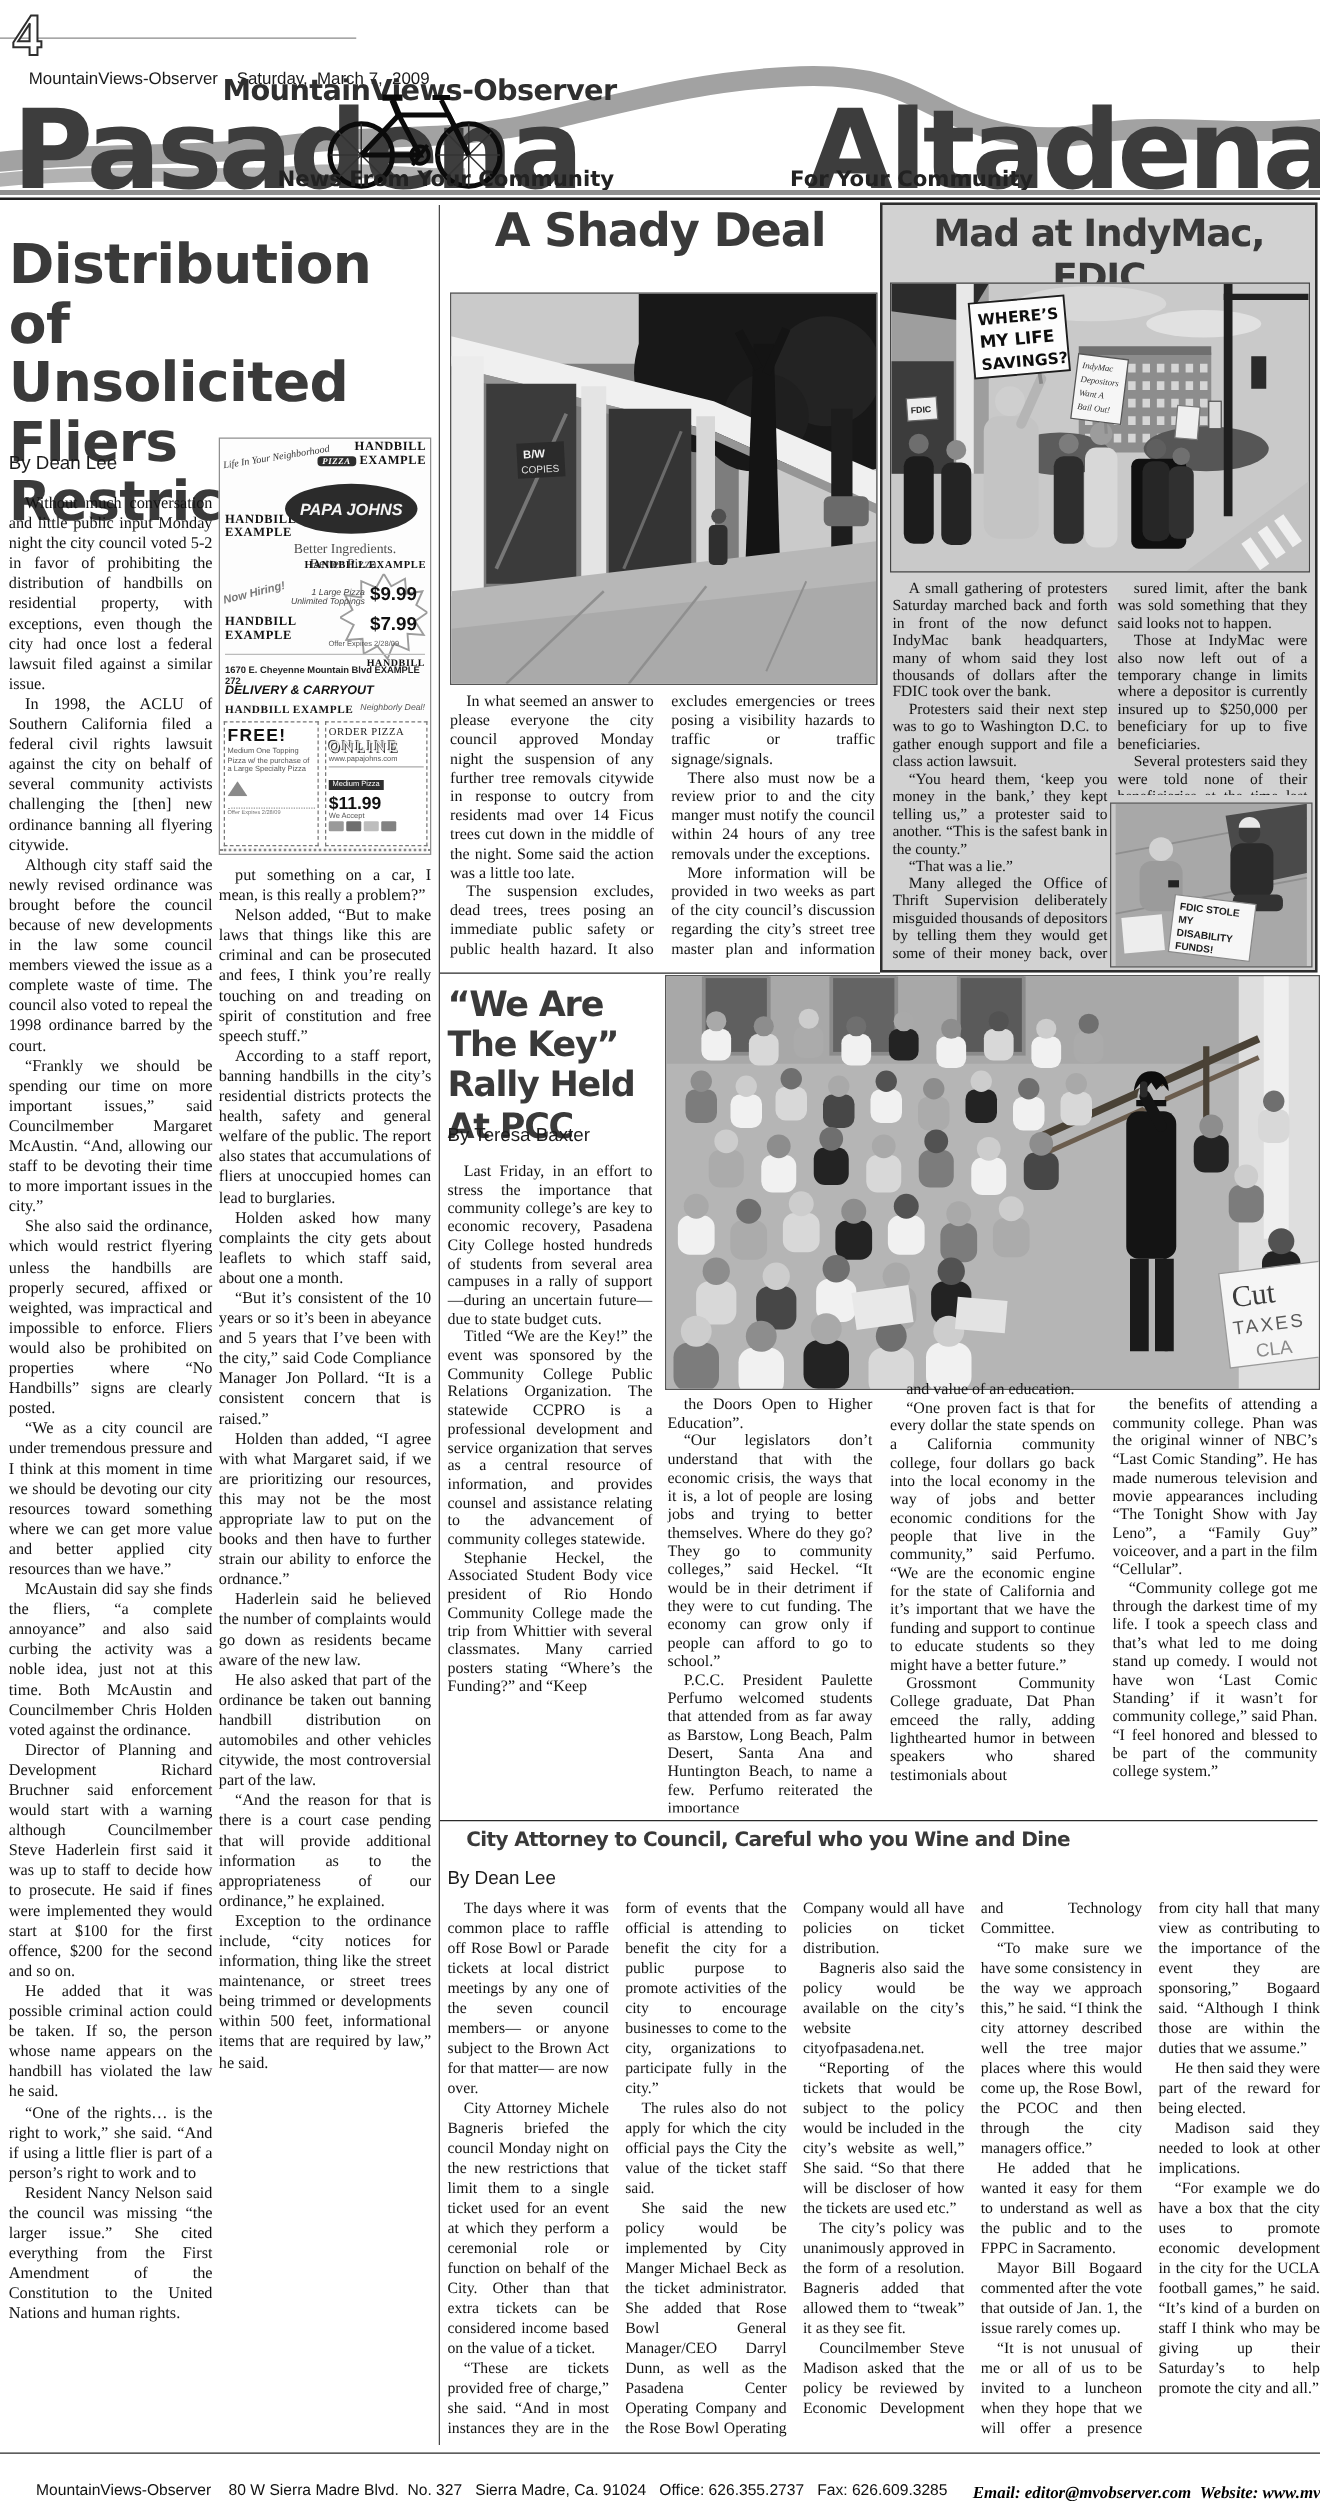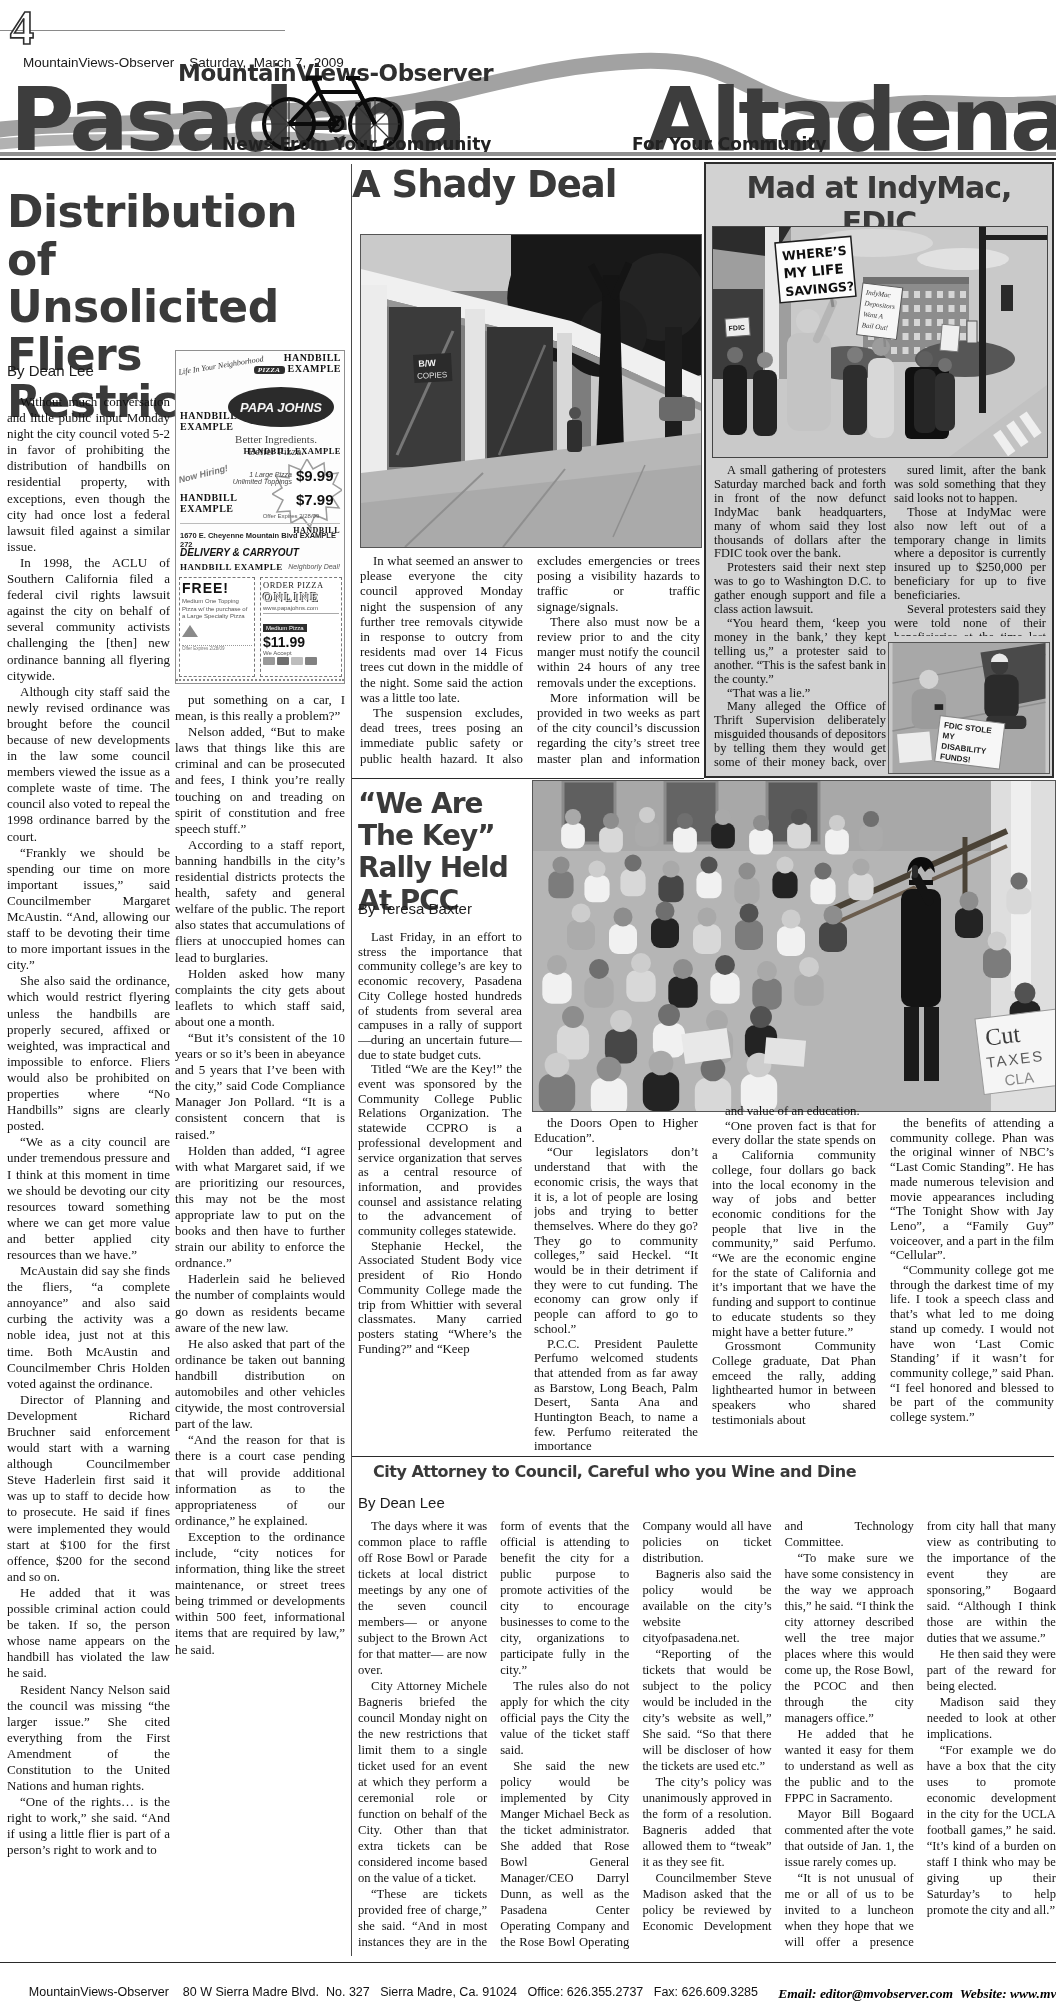--- a/index.html
+++ b/index.html
@@ -91,22 +91,22 @@
     <div class="abs bodytext fl-col" style="left:7px;top:232px;width:163px;height:1552px">
         <p>Without much conversation and little public input Monday night the city council voted 5-2 in favor of prohibiting the distribution of handbills on residential property, with exceptions, even though the city had once lost a federal lawsuit filed against a similar issue.</p>
         <p>In 1998, the ACLU of Southern California filed a federal civil rights lawsuit against the city on behalf of several community activists challenging the [then] new ordinance banning all flyering citywide.</p>
         <p>Although city staff said the newly revised ordinance was brought before the council because of new developments in the law some council members viewed the issue as a complete waste of time. The council also voted to repeal the 1998 ordinance barred by the court.</p>
         <p>“Frankly we should be spending our time on more important issues,” said Councilmember Margaret McAustin. “And, allowing our staff to be devoting their time to more important issues in the city.”</p>
         <p>She also said the ordinance, which would restrict flyering unless the handbills are properly secured, affixed or weighted, was impractical and impossible to enforce. Fliers would also be prohibited on properties where “No Handbills” signs are clearly posted.</p>
         <p>“We as a city council are under tremendous pressure and I think at this moment in time we should be devoting our city resources toward something where we can get more value and better applied city resources than we have.”</p>
         <p>McAustain did say she finds the fliers, “a complete annoyance” and also said curbing the activity was a noble idea, just not at this time. Both McAustin and Councilmember Chris Holden voted against the ordinance.</p>
         <p>Director of Planning and Development Richard Bruchner said enforcement would start with a warning although Councilmember Steve Haderlein first said it was up to staff to decide how to prosecute. He said if fines were implemented they would start at $100 for the first offence, $200 for the second and so on.</p>
         <p>He added that it was possible criminal action could be taken. If so, the person whose name appears on the handbill has violated the law he said.</p>
+        <p>“One of the rights… is the right to work,” she said. “And if using a little flier is part of a person’s right to work and to</p>
         <p>Resident Nancy Nelson said the council was missing “the larger issue.” She cited everything from the First Amendment of the Constitution to the United Nations and human rights.</p>
-        <p>“One of the rights… is the right to work,” she said. “And if using a little flier is part of a person’s right to work and to</p>
       </div>
 
     <div class="abs handbill" style="left:175px;top:188px;width:170px;height:334px">
       <div style="position:relative;height:100%">
         <div class="abs" style="left:2px;top:10px;transform:rotate(-9deg);font-style:italic;font-size:8px;font-family:'Liberation Serif',serif;color:#333">Life In Your Neighborhood</div>
         <div class="abs hb-stamp" style="right:3px;top:2px;text-align:right">
           <span>HANDBILL</span><br>
           <span class="abs" style="position:static"><span style="background:#2e2e2e;color:#fff;font-size:7px;padding:0 4px;border-radius:3px;font-style:italic">PIZZA</span></span>
           <span>EXAMPLE</span>
         </div>
@@ -172,21 +172,21 @@
         <p>“But it’s consistent of the 10 years or so it’s been in abeyance and 5 years that I’ve been with the city,” said Code Compliance Manager Jon Pollard. “It is a consistent concern that is raised.”</p>
         <p>Holden than added, “I agree with what Margaret said, if we are prioritizing our resources, this may not be the most appropriate law to put on the books and then have to further strain our ability to enforce the ordnance.”</p>
         <p>Haderlein said he believed the number of complaints would go down as residents became aware of the new law.</p>
         <p>He also asked that part of the ordinance be taken out banning handbill distribution on automobiles and other vehicles citywide, the most controversial part of the law.</p>
         <p>“And the reason for that is there is a court case pending that will provide additional information as to the appropriateness of our ordinance,” he explained.</p>
         <p>Exception to the ordinance include, “city notices for information, thing like the street maintenance, or street trees being trimmed or developments within 500 feet, informational items that are required by law,” he said.</p>
       </div>
   </div>
 
   <div class="abs" style="left:352px;top:162px;width:352px;height:616px">
-    <div class="abs headline" style="left:0;top:1px;width:352px;text-align:left;font-size:37px;letter-spacing:-1px">A Shady Deal</div>
+    <div class="abs headline" style="left:0;top:1px;width:352px;text-align:center;font-size:37px;letter-spacing:-1px">A Shady Deal</div>
     <div class="abs photo" style="left:8px;top:72px;width:340px;height:312px;border:1px solid #555">
       <svg width="340" height="312" viewBox="0 0 340 312">
         <rect width="340" height="312" fill="#cacaca"></rect>
         <rect x="0" y="56" width="230" height="182" fill="#7d7d7d"></rect>
         <path d="M150 0 H340 V140 Q300 152 268 136 Q230 152 208 126 Q178 132 164 100 Q138 80 150 40 Z" fill="#181818"></path>
         <circle cx="300" cy="62" r="44" fill="#232323"></circle>
         <circle cx="252" cy="98" r="34" fill="#1f1f1f"></circle>
         <polygon points="0,34 210,86 340,142 340,168 210,110 0,58" fill="#f0f0f0"></polygon>
         <polygon points="0,58 210,110 340,168 340,176 210,117 0,65" fill="#969696"></polygon>
         <rect x="28" y="72" width="72" height="160" fill="#3b3b3b"></rect>

